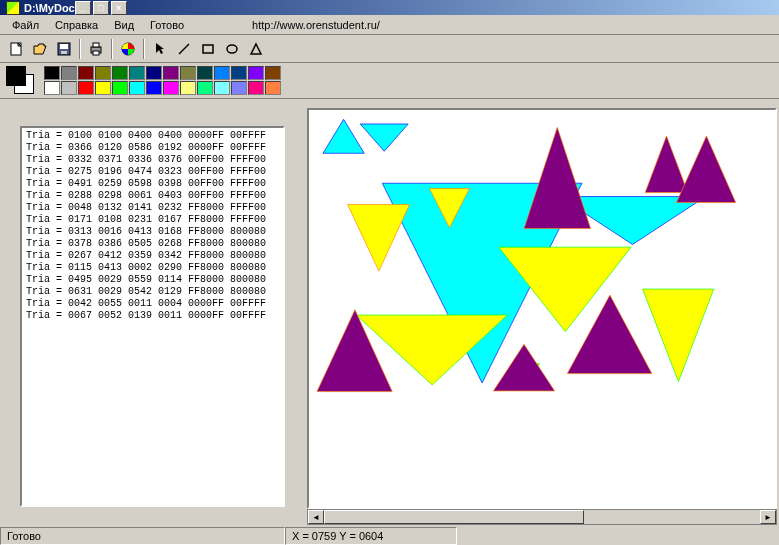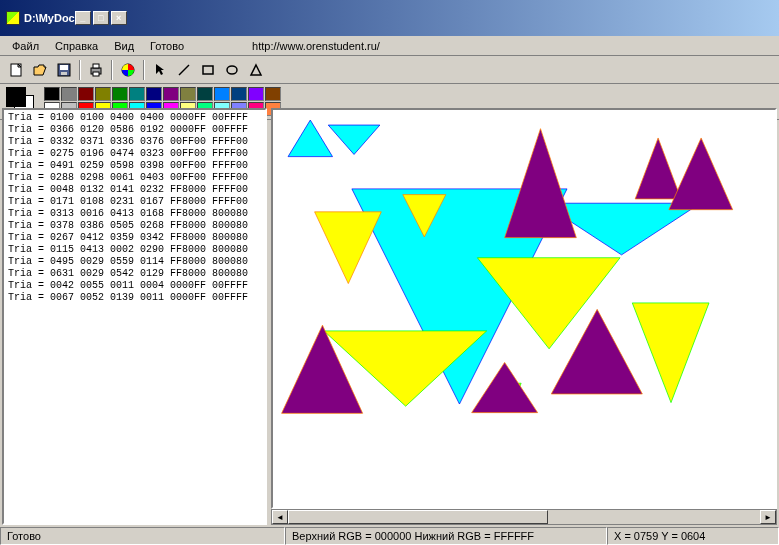--- a/index.html
+++ b/index.html
@@ -1,18 +1,18 @@
 <!DOCTYPE html>
 <html><head>
 <meta charset="utf-8">
 <style>
   * { box-sizing: border-box; margin: 0; padding: 0; }
   body { font-family: Tahoma, Arial, sans-serif; font-size: 11px; background: #d4d0c8; width: 779px; height: 545px; overflow: hidden; position: relative; }
   
-  .titlebar { height: 36px; background: linear-gradient(to right, #0a246a, #a6caf0); color: white; display: flex; align-items: center; padding: 0 2px; font-size: 11px; }
+  .titlebar { height: 15px; background: linear-gradient(to right, #0a246a, #a6caf0); color: white; display: flex; align-items: center; padding: 0 2px; font-size: 11px; }
   .titlebar-icon { width: 14px; height: 14px; margin: 0 4px; background: linear-gradient(135deg, #8f0 50%, #ff0 50%); border: 1px solid #333; }
   .titlebar-doc { color: #fff; font-weight: bold; }
   .titlebar-app { flex: 1; text-align: center; font-weight: bold; }
   .winbtns { display: flex; gap: 2px; }
   .winbtn { width: 16px; height: 14px; background: #d4d0c8; border: 1px solid #fff; border-right-color: #404040; border-bottom-color: #404040; display: flex; align-items: center; justify-content: center; font-size: 9px; font-family: Arial; font-weight: bold; cursor: pointer; }
   
   .menubar { height: 20px; background: #d4d0c8; display: flex; align-items: center; padding: 0 4px; border-bottom: 1px solid #808080; }
   .menuitem { padding: 2px 8px; cursor: pointer; }
   .urltext { margin-left: 60px; color: #000; }
   
@@ -22,21 +22,21 @@
   
   .colorbar { height: 36px; background: #d4d0c8; display: flex; align-items: center; padding: 3px 6px; border-bottom: 1px solid #808080; }
   .curcolors { position: relative; width: 30px; height: 30px; margin-right: 8px; }
   .sw-bg { position: absolute; width: 20px; height: 20px; border: 1px solid #000; top: 8px; left: 8px; }
   .sw-fg { position: absolute; width: 20px; height: 20px; border: 1px solid #000; top: 0; left: 0; }
   .palette { display: grid; grid-template-columns: repeat(14, 16px); grid-template-rows: repeat(2, 14px); gap: 1px; }
   .psw { width: 16px; height: 14px; border: 1px solid #808080; border-top-color: #404040; border-left-color: #404040; cursor: pointer; }
   
   .workspace { position: absolute; top: 106px; left: 0; right: 0; bottom: 18px; display: flex; }
   .panel { border: 2px solid #808080; border-right-color: #fff; border-bottom-color: #fff; background: #fff; }
-  .leftpanel { width: 265px; margin: 2px; overflow: hidden; }
+  .leftpanel { width: 265px; margin: 20px; overflow: hidden; }
   .datalist { font-family: 'Courier New', monospace; font-size: 10px; line-height: 12px; padding: 2px 4px; white-space: pre; }
   .canvas-wrap { flex: 1; margin: 2px; display: flex; flex-direction: column; }
   .canvas-panel { flex: 1; position: relative; overflow: hidden; }
   .canvas-panel svg { width: 100%; height: 100%; }
   .scroll-h { height: 16px; background: #d4d0c8; border: 1px solid #808080; position: relative; }
   .scroll-h .thumb { position: absolute; left: 16px; width: 260px; top: 0; bottom: 0; background: #d4d0c8; border: 1px solid #fff; border-right-color: #404040; border-bottom-color: #404040; }
   .scroll-h .arr { position: absolute; width: 16px; top: 0; bottom: 0; background: #d4d0c8; border: 1px solid #fff; border-right-color: #404040; border-bottom-color: #404040; display:flex; align-items:center; justify-content:center; font-size:8px;}
   
   .statusbar { position: absolute; bottom: 0; left: 0; right: 0; height: 18px; background: #d4d0c8; display: flex; align-items: stretch; font-size: 11px; }
   .statuscell { border: 1px solid #808080; border-right-color: #fff; border-bottom-color: #fff; padding: 1px 6px; display: flex; align-items: center; }
@@ -207,15 +207,14 @@
     <div class="scroll-h">
       <div class="arr" style="left:0">◄</div>
       <div class="thumb"></div>
       <div class="arr" style="right:0">►</div>
     </div>
   </div>
 </div>
 
 <div class="statusbar">
   <div class="statuscell" style="width:285px">Готово</div>
-  <div class="statuscell" style="flex:1">Верхний RGB = 000000    Нижний RGB = FFFFFF</div>
   <div class="statuscell" style="width:172px">X = 0759  Y = 0604</div>
 </div>
 
 </body></html>

